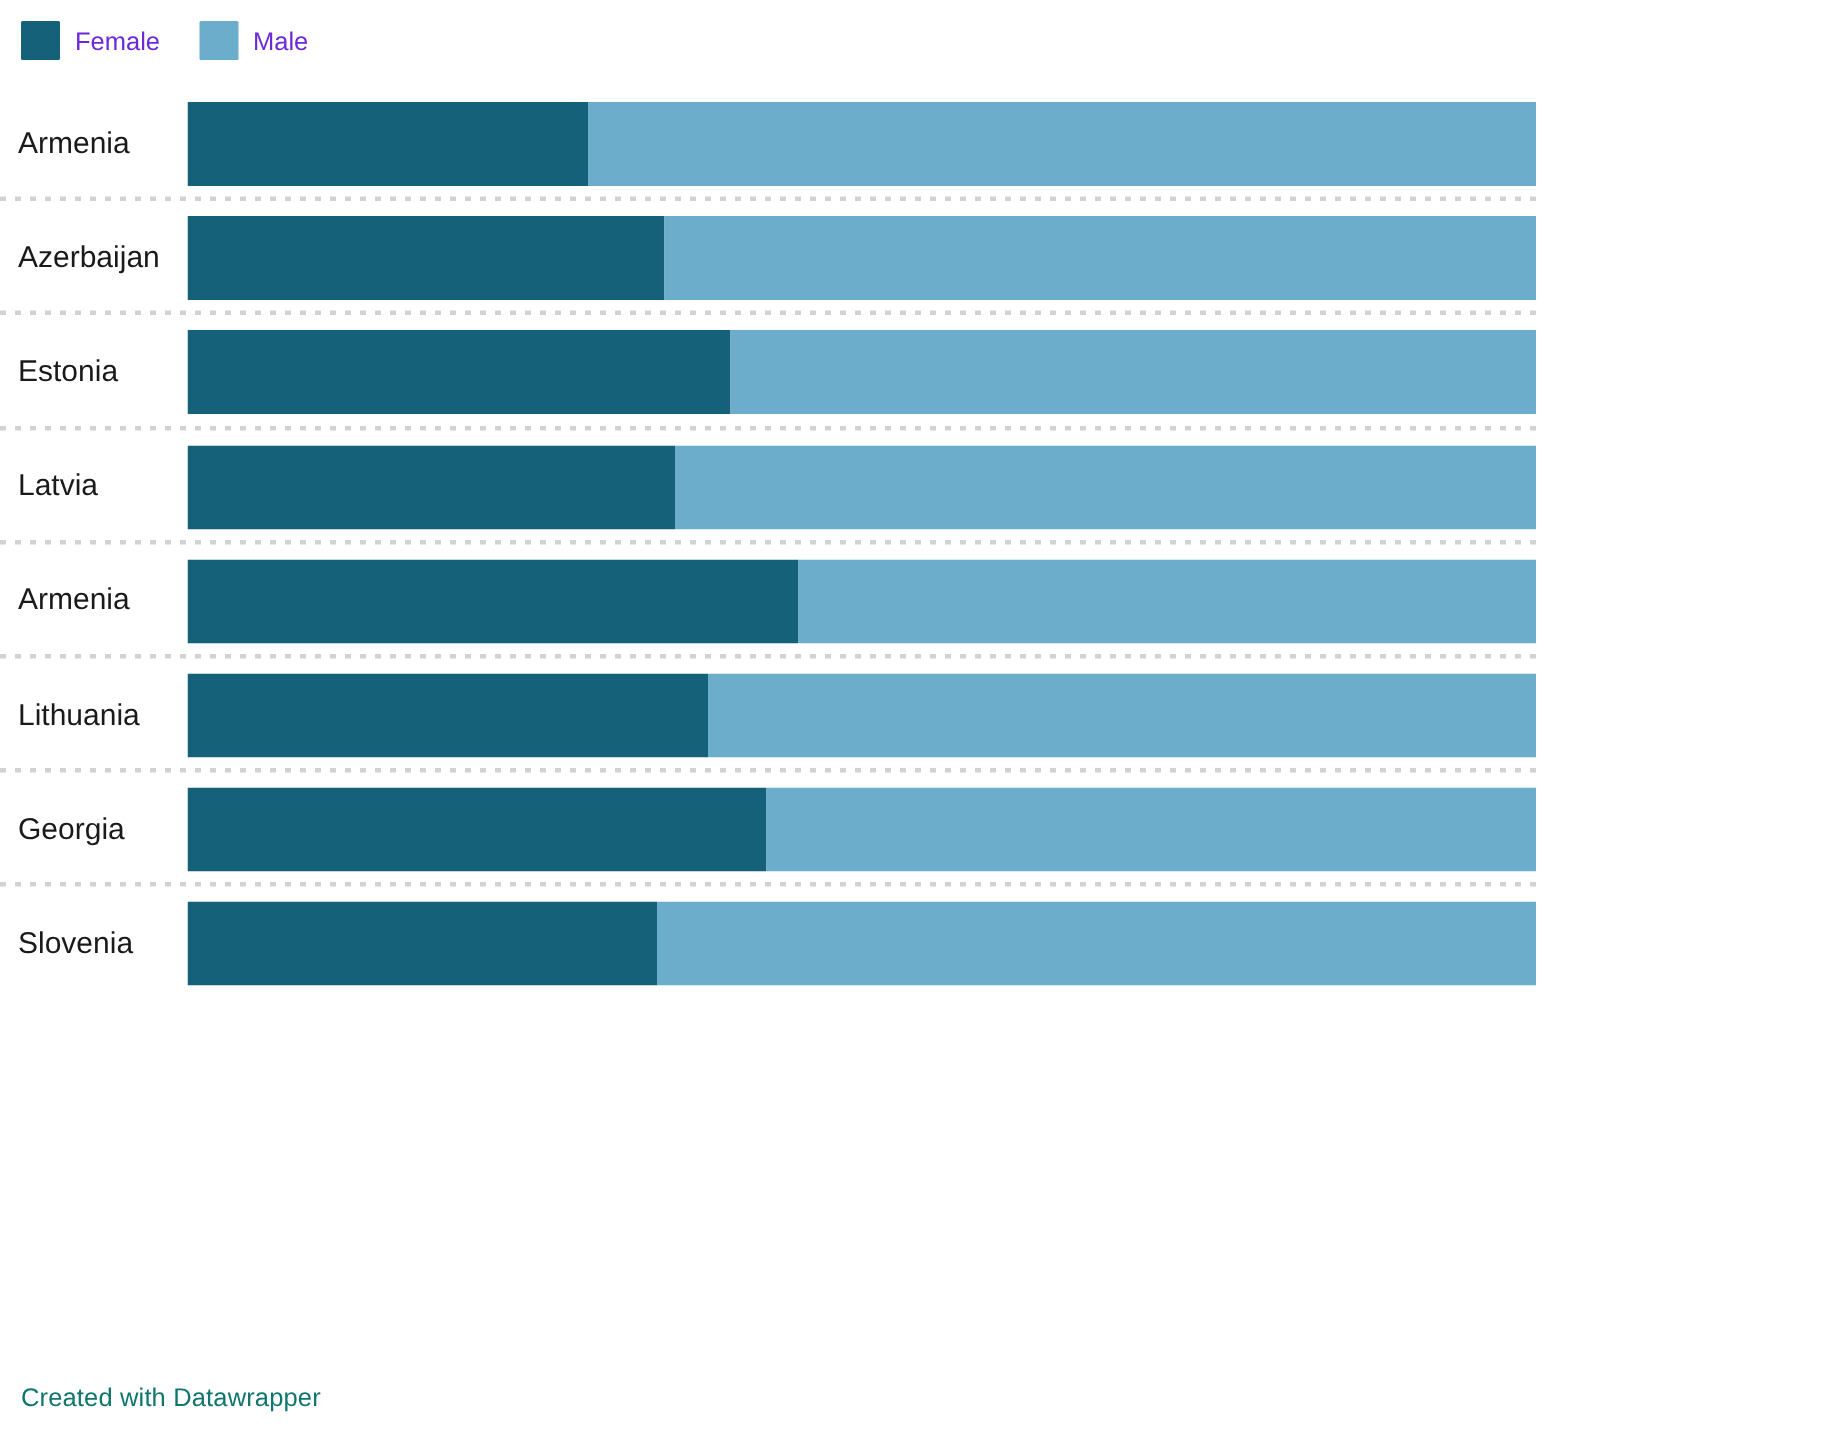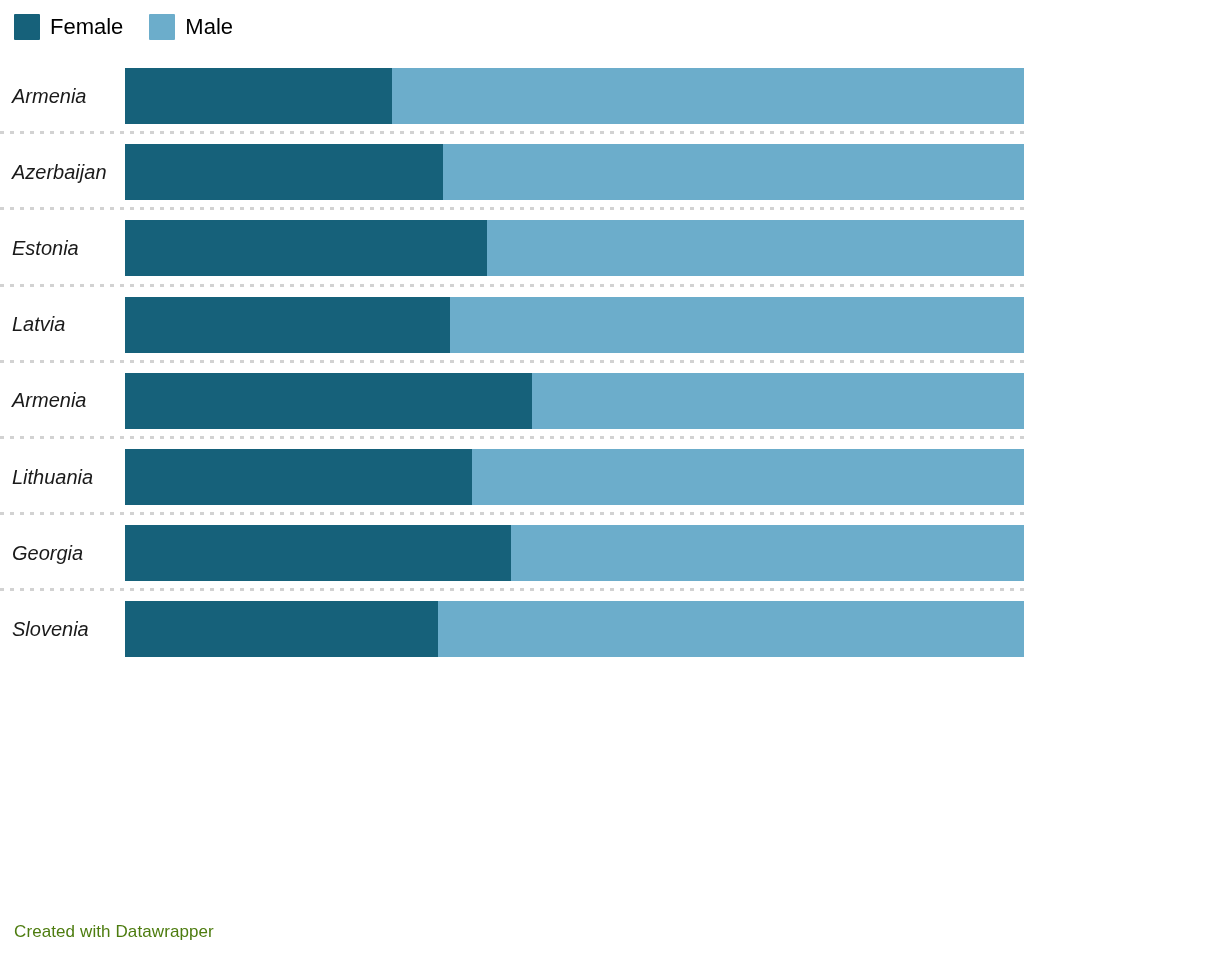--- a/index.html
+++ b/index.html
@@ -37,33 +37,32 @@
     align-items: center;
     gap: 10px;
   }
   .legend-swatch {
     width: 26px;
     height: 26px;
     flex: 0 0 auto;
     border-radius: 1px;
   }
   .legend-label {
-    font-size: 22px;
+    font-size: 17px;
     line-height: 1;
-    color: #000000;
+    color: #6d28d9;
     white-space: nowrap;
   }
 
   
   .rows {
     position: absolute;
     left: 0;
     top: 58px;
     width: 1024px;
-    font-style: italic;
   }
   .row {
     position: relative;
     height: 76.2px;
     display: flex;
     align-items: center;
   }
   .row-label {
     width: 144px;
     box-sizing: border-box;
@@ -101,21 +100,21 @@
     );
   }
   .row:last-child .row-sep { display: none; }
 
   
   .footer {
     position: absolute;
     left: 14px;
     bottom: 18px;
     font-size: 17px;
-    color: #4d7c0f;
+    color: #0f766e;
     letter-spacing: 0.1px;
   }
 </style>
 </head>
 <body>
 
 <div class="chart-root">
 
   <div class="legend">
     <div class="legend-item">

